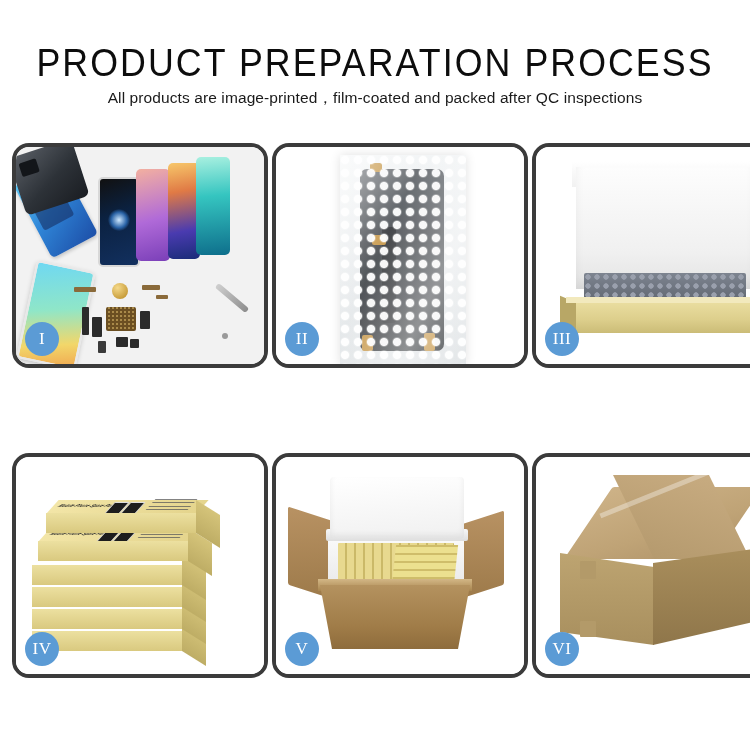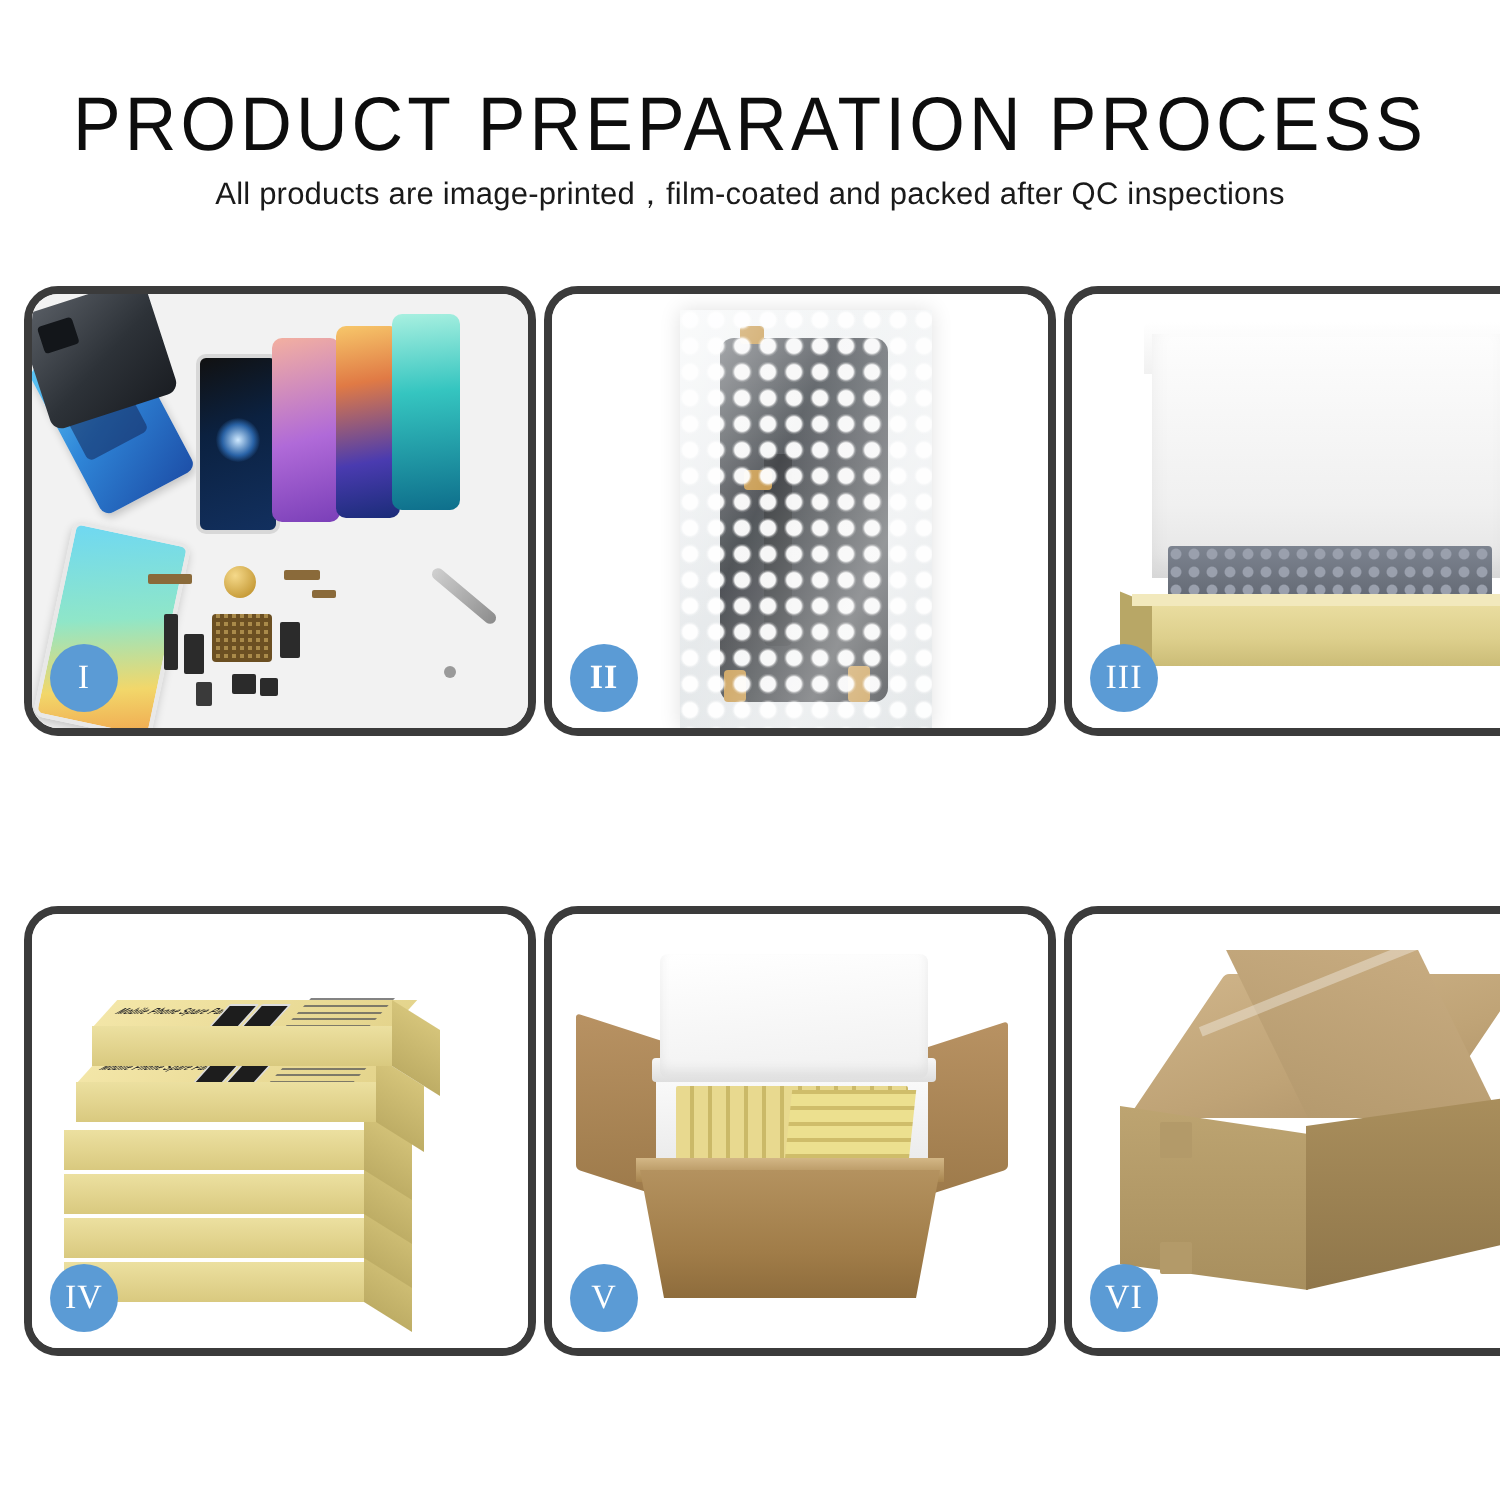--- a/index.html
+++ b/index.html
@@ -26,21 +26,21 @@
   }
 
   
   .grid{position:absolute;left:12px;top:143px;width:726px;height:535px;}
   .card{
     position:absolute;width:256px;height:225px;
     border:4px solid #3b3b3b;border-radius:17px;
     background:#ffffff;box-sizing:border-box;overflow:hidden;
   }
   .c0{left:0;top:0;}
-  .c1{left:260px;top:0;font-weight:bold;}
+  .c1{left:260px;top:0;}
   .c2{left:520px;top:0;}
   .c3{left:0;top:310px;}
   .c4{left:260px;top:310px;}
   .c5{left:520px;top:310px;}
 
   .photo{position:absolute;inset:0;overflow:hidden;}
   .badge{
     position:absolute;left:9px;bottom:8px;width:34px;height:34px;
     border-radius:50%;background:#5b9bd5;color:#ffffff;
     font-family:"Liberation Serif","DejaVu Serif",serif;

